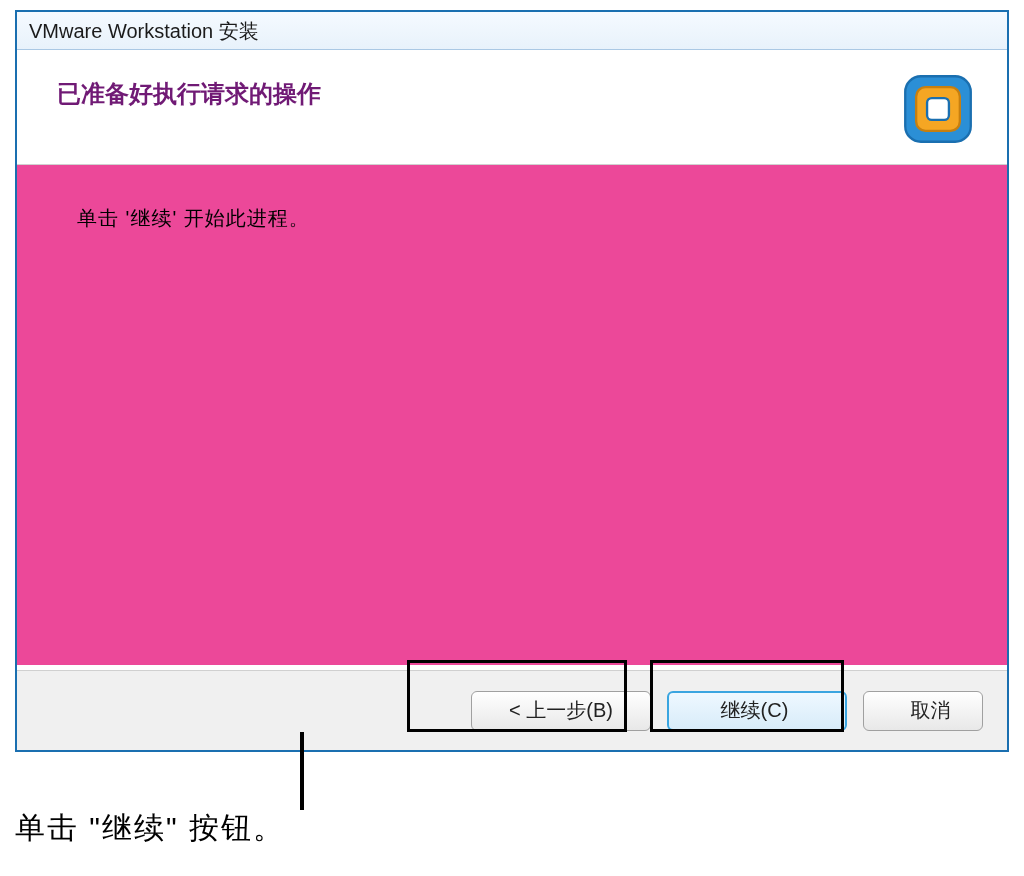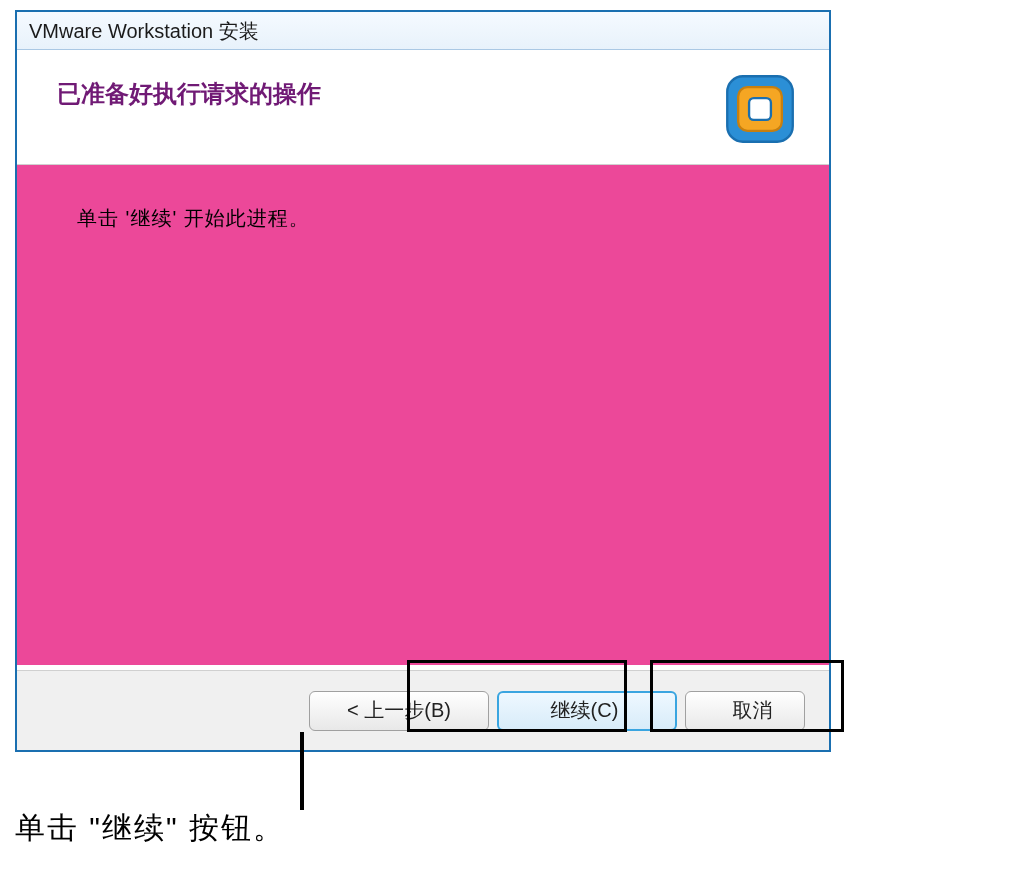--- a/index.html
+++ b/index.html
@@ -7,21 +7,21 @@
     width: 1024px;
     height: 876px;
     background: #ffffff;
     font-family: "Microsoft YaHei", "SimSun", Arial, sans-serif;
     position: relative;
   }
   .window {
     position: absolute;
     left: 15px;
     top: 10px;
-    width: 816px;
+    width: 994px;
     height: 742px;
     border: 2px solid #1a6fb0;
     background: #ffffff;
   }
   .titlebar {
     height: 38px;
     background: linear-gradient(to bottom, #f5faff 0%, #e8f2fb 100%);
     border-bottom: 1px solid #aac8e4;
     padding: 6px 12px;
     font-size: 20px;
@@ -62,21 +62,21 @@
     bottom: 0;
     left: 0;
     right: 0;
     height: 80px;
     border-top: 1px solid #d0d0d0;
     background: #f0f0f0;
     display: flex;
     align-items: center;
     justify-content: flex-end;
     padding-right: 24px;
-    gap: 8px;
+    gap: 16px;
   }
   .btn {
     min-width: 180px;
     height: 40px;
     border: 1px solid #a0a0a0;
     border-radius: 6px;
     background: linear-gradient(to bottom, #ffffff, #e8e8e8);
     font-size: 20px;
     color: #222;
     cursor: pointer;

